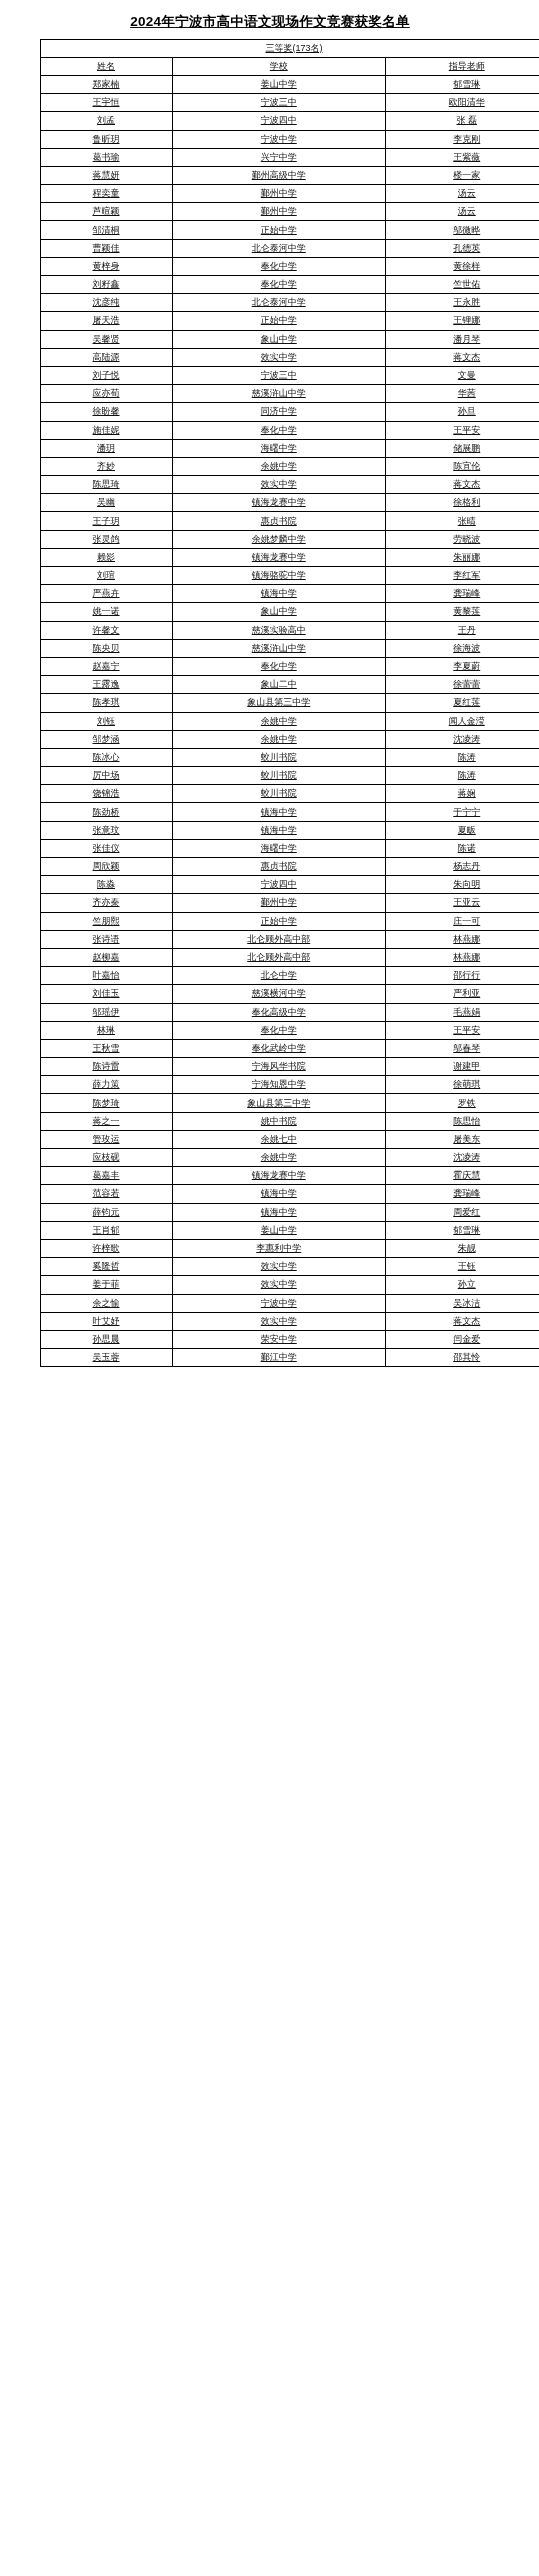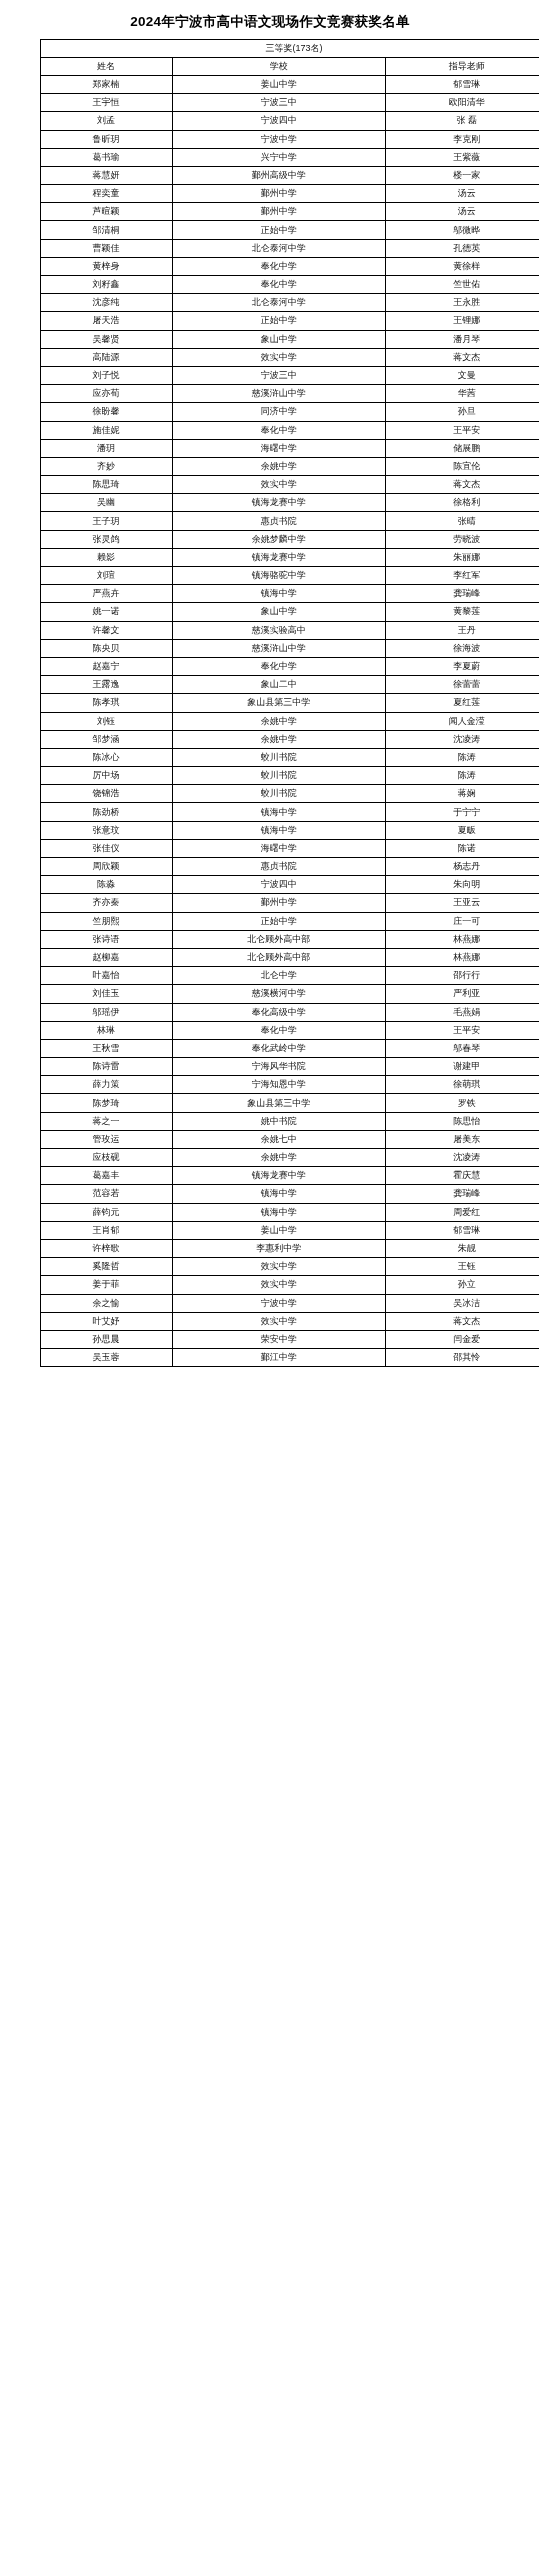--- a/index.html
+++ b/index.html
@@ -9,20 +9,21 @@
   }
   body {
     width: 540px;
     font-family: "Liberation Sans", sans-serif;
     color: #111111;
   }
   .page {
     width: 540px;
     box-sizing: border-box;
     padding: 9px 15.5px 13px 15.5px;
+    text-decoration: underline;
   }
   .doc-title {
     font-size: 13.5px;
     font-weight: bold;
     text-align: center;
     letter-spacing: 0.3px;
     margin: 3.9px 0 7.7px 0;
     color: #000000;
   }
   table.award-table {

